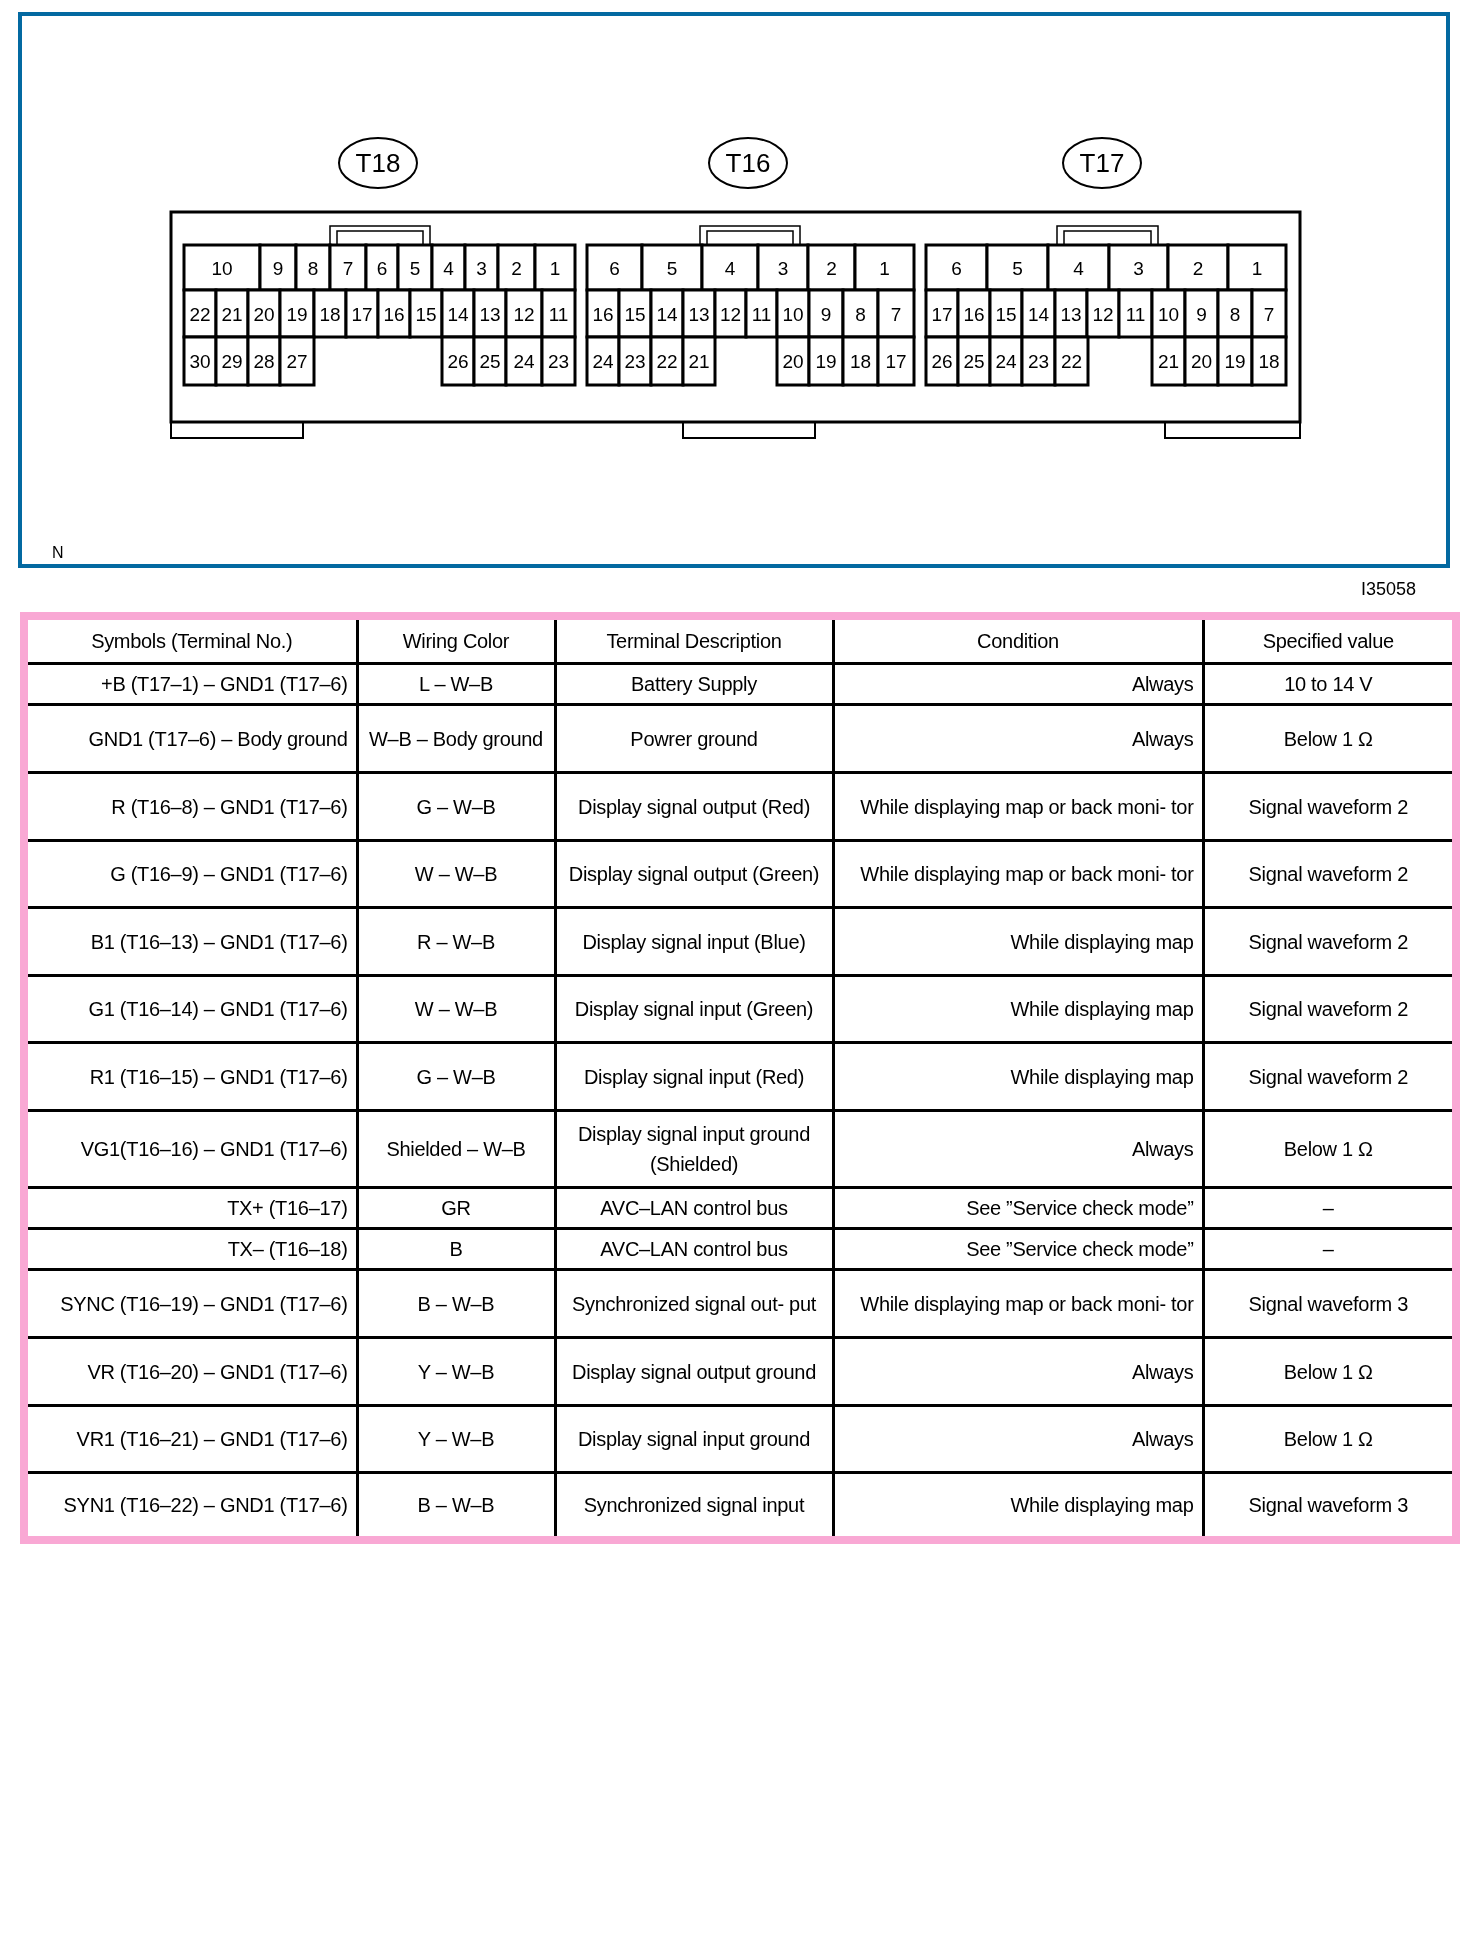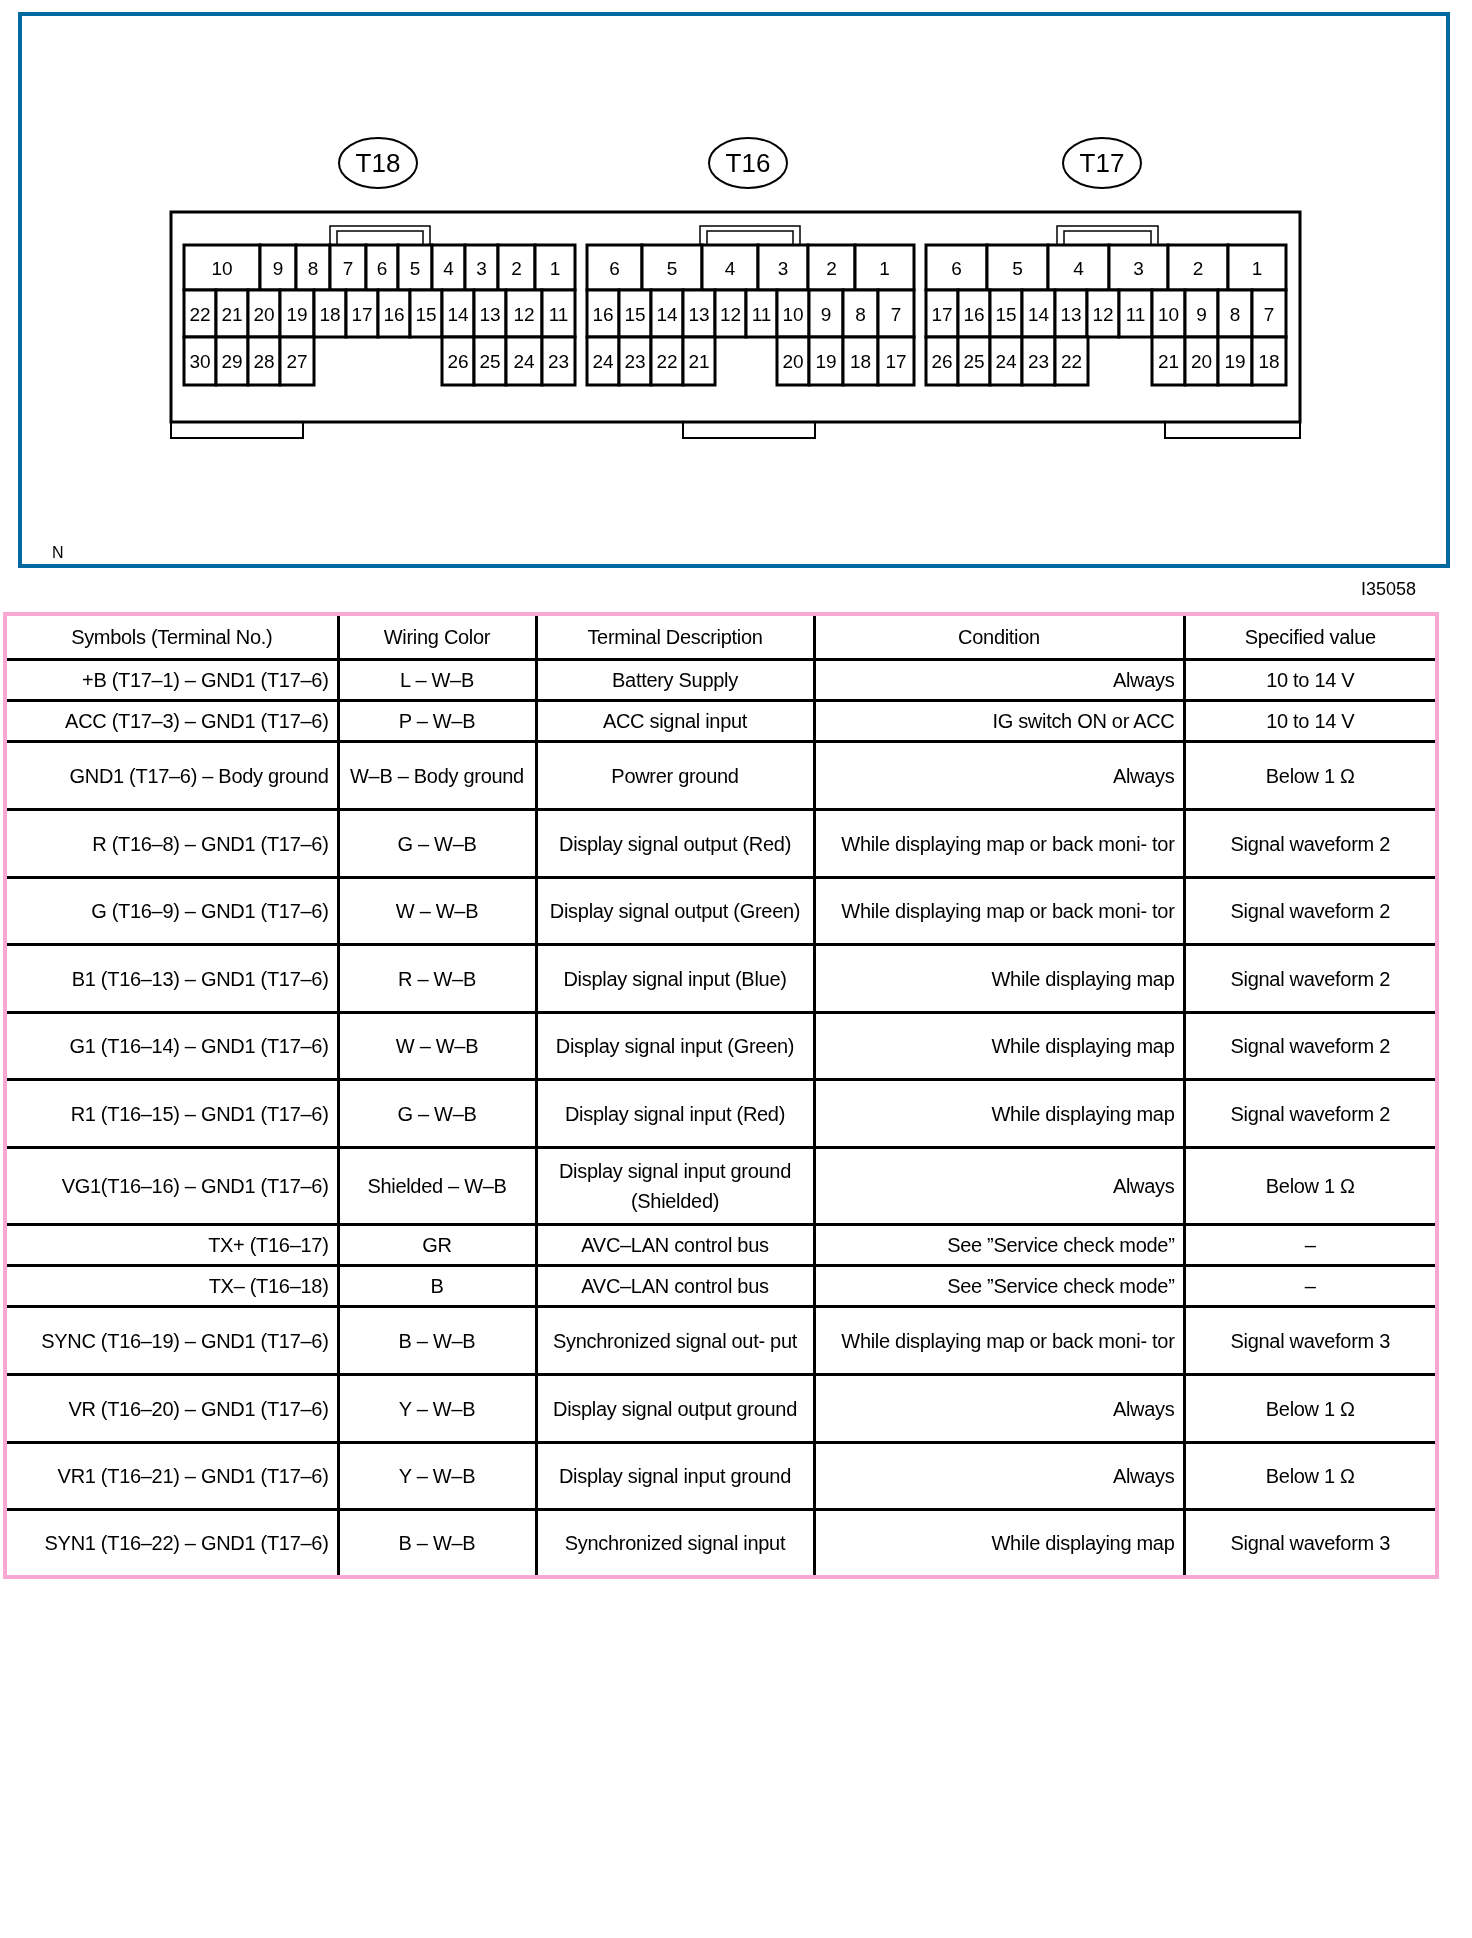--- a/index.html
+++ b/index.html
@@ -2,21 +2,21 @@
 <html><head>
 <meta charset="utf-8">
 <style>
   html, body { margin:0; padding:0; background:#fff; }
   body { width:1472px; height:1938px; position:relative; font-family:"Liberation Sans", sans-serif; color:#000; overflow:hidden; }
   #figure { position:absolute; left:18px; top:12px; width:1432px; height:556px; border:4px solid #0369a1; box-sizing:border-box; }
   #diagram-svg { position:absolute; left:0; top:0; }
   .corner-label { position:absolute; font-size:16px; }
   #fig-n { left:30px; top:528px; }
   #fig-id { right:30px; top:563px; font-size:18px; }
-  #spec-table { position:absolute; left:3px; top:612px; width:1432px; border-collapse:collapse; table-layout:fixed; border:4px solid #f9a8d4;padding-left:24px; }
+  #spec-table { position:absolute; left:20px; top:612px; width:1432px; border-collapse:collapse; table-layout:fixed; border:8px solid #f9a8d4;padding-left:24px; }
   #spec-table th, #spec-table td { border:3px solid #000; font-size:20px; font-weight:normal; line-height:30px; padding:4px 8px; vertical-align:middle; letter-spacing:-0.3px; }
   #spec-table th { text-align:center; height:34px; }
   #spec-table td.c { text-align:center; }
   #spec-table td.l { text-align:right; }
 </style>
 </head>
 <body>
 
 <div id="figure">
   <svg id="diagram-svg" width="1424" height="548" viewBox="0 0 1424 548">
@@ -219,27 +219,20 @@
     </tr>
   </thead>
   <tbody id="tbody">
       <tr style="height: 36px;">
         <td class="l">+B  (T17–1) – GND1 (T17–6)</td>
         <td class="c">L – W–B</td>
         <td class="c">Battery Supply</td>
         <td class="l">Always</td>
         <td class="c">10 to 14 V</td>
       </tr>
-      <tr style="height: 36px;">
-        <td class="l">ACC (T17–3) – GND1 (T17–6)</td>
-        <td class="c">P – W–B</td>
-        <td class="c">ACC signal input</td>
-        <td class="l">IG switch ON or ACC</td>
-        <td class="c">10 to 14 V</td>
-      </tr>
       <tr style="height: 68px;">
         <td class="l">GND1 (T17–6) – Body ground</td>
         <td class="c">W–B – Body ground</td>
         <td class="c">Powrer ground</td>
         <td class="l">Always</td>
         <td class="c">Below 1 Ω</td>
       </tr>
       <tr style="height: 68px;">
         <td class="l">R (T16–8) – GND1 (T17–6)</td>
         <td class="c">G – W–B</td>

